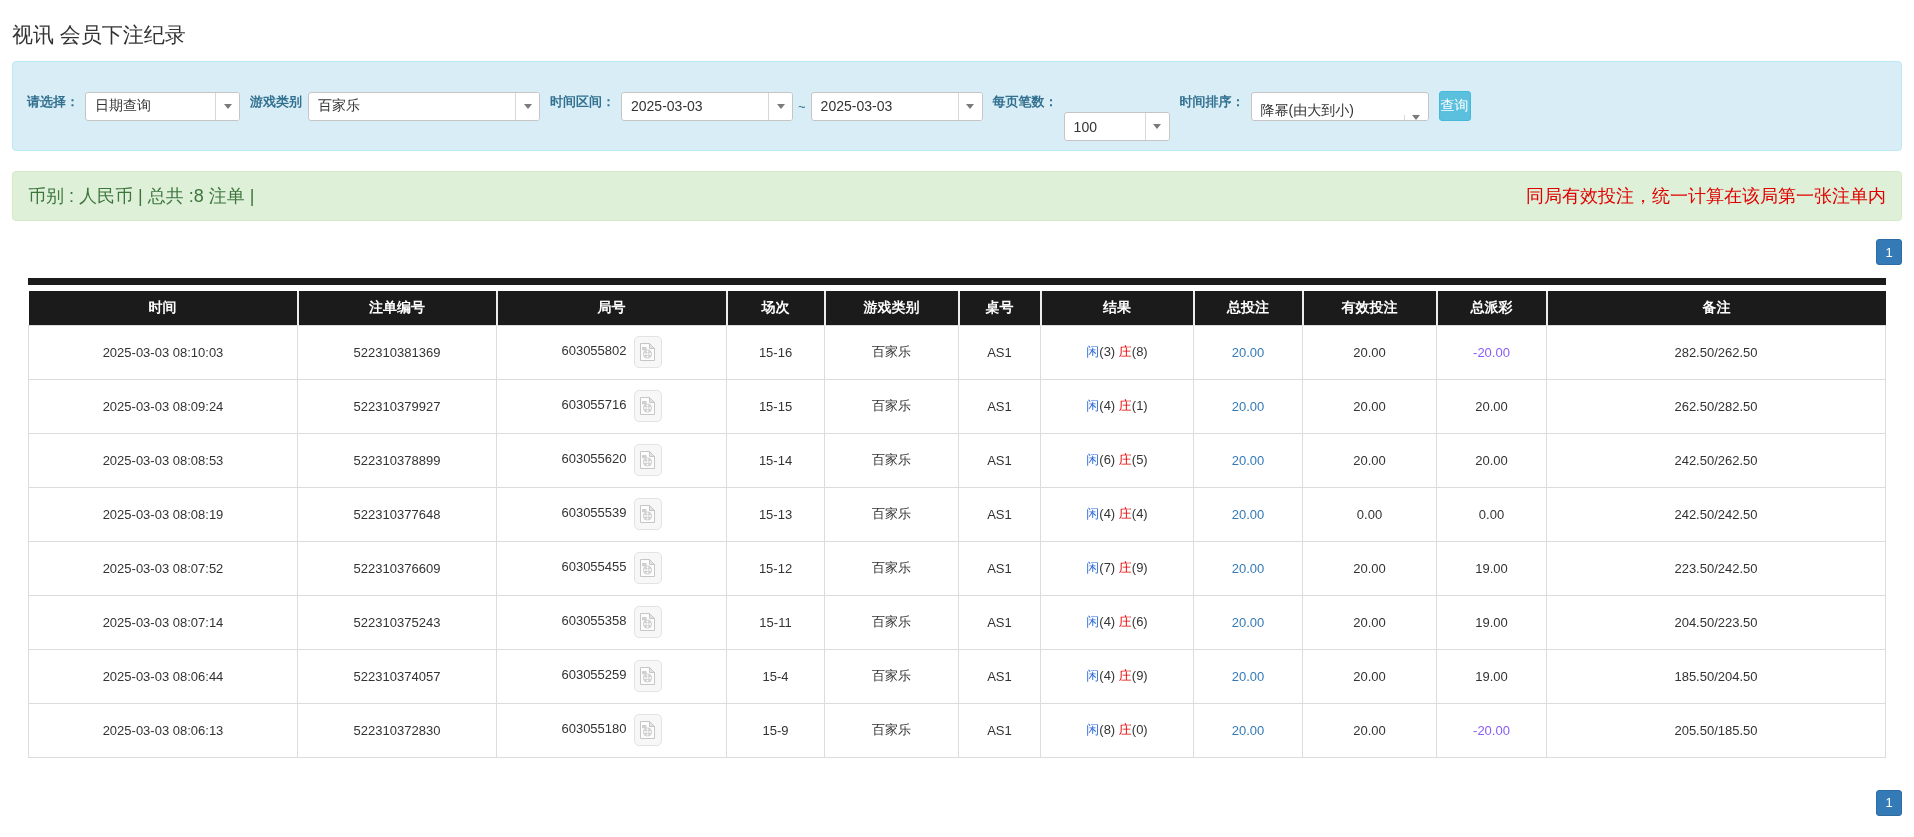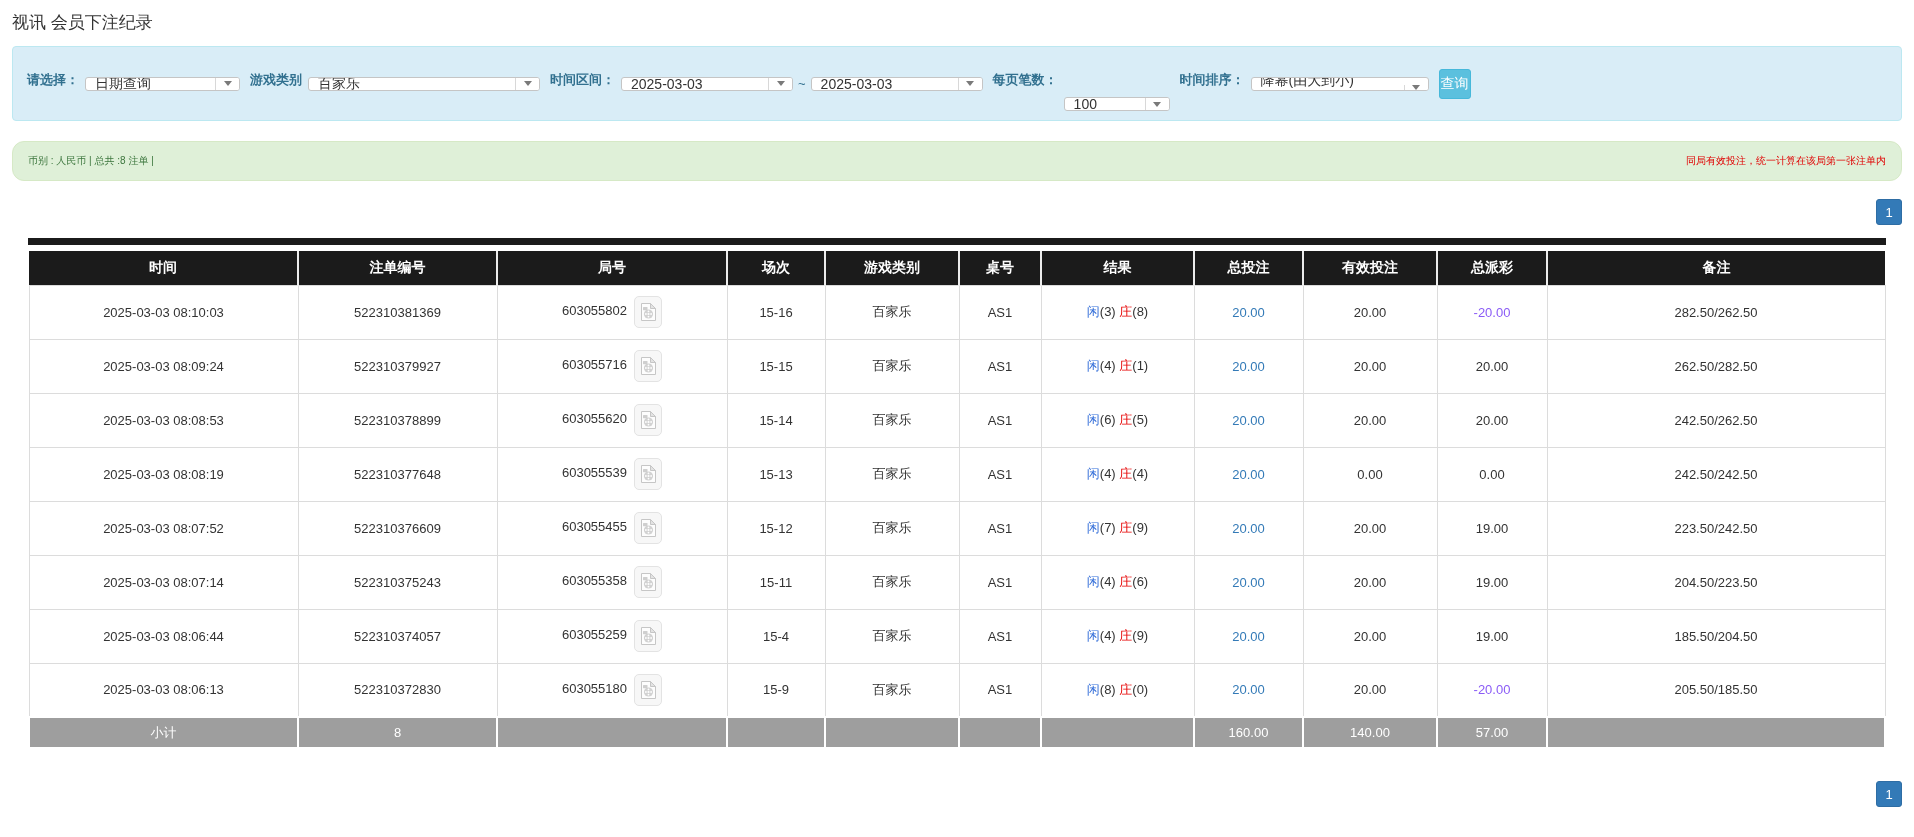--- a/index.html
+++ b/index.html
@@ -1,51 +1,51 @@
 <!DOCTYPE html>
 <html><head>
 <meta charset="utf-8">
 <style>
   * { box-sizing: border-box; }
   html,body { margin:0; padding:0; }
   body {
     width:1914px; height:837px; overflow:hidden; background:#fff;
     font-family:"Liberation Sans","DejaVu Sans",sans-serif; color:#333;
   }
-  .page-title { font-size:17px; font-weight:normal; color:#333; margin:11px 0 12px 12px; }
+  .page-title { font-size:21px; font-weight:normal; color:#333; margin:21px 0 12px 12px; }
 
   
   .filter-bar {
     margin:0 12px; background:#d9edf7; border:1px solid #bce8f1; border-radius:4px;
     padding:9px 10px; display:flex; align-items:center; white-space:nowrap;
   }
   .f-label { color:#31708f; font-weight:bold; font-size:13px; margin:0 6px 8px 10px; }
   .f-label:first-child { margin-left:4px; }
   .combo {
     display:inline-flex; align-items:stretch; background:#fff;
-    border:1px solid #c5c5c5; border-radius:3px; height:14px; overflow:hidden;
+    border:1px solid #c5c5c5; border-radius:3px; height:29px; overflow:hidden;
   }
   .combo .val { padding:0 9px; font-size:14px; color:#333; display:flex; align-items:center; }
   .combo .arrow {
     width:24px; border-left:1px solid #d8d8d8; display:flex; align-items:center;
     justify-content:center; background:#fff; cursor:pointer;
   }
   .arrow i { width:0; height:0; border-left:4px solid transparent; border-right:4px solid transparent; border-top:5px solid #7a7a7a; }
   .tilde { color:#31708f; font-size:13px; margin:0 5px; }
   .btn-query {
     background:#5bc0de; border:1px solid #46b8da; color:#fff; font-size:14px;
     height:30px; padding:0 1px; border-radius:3px; margin-left:10px; cursor:pointer;
     font-family:inherit;
   }
 
   
   .summary-bar {
-    margin:20px 12px 0; background:#dff0d8; border:1px solid #d6e9c6; border-radius:12px;
+    margin:20px 12px 0; background:#dff0d8; border:1px solid #d6e9c6; border-radius:4px;
     padding:12px 15px; display:flex; justify-content:space-between; align-items:center;
-    font-size:10px;
+    font-size:18px;
   }
   .summary-left { color:#3c763d; }
   .summary-right { color:#e00000; }
 
   
   .pager { display:flex; justify-content:flex-end; margin:18px 12px 0; }
   .pager.bottom { margin-top:32px; }
   .page-btn {
     min-width:26px; height:26px; background:#337ab7; border:1px solid #2e6da4; color:#fff;
     font-size:13px; display:flex; align-items:center; justify-content:center;
@@ -372,32 +372,19 @@
           <td>百家乐</td>
           <td>AS1</td>
           <td><span class="res-p">闲</span><span class="res-n">(8)</span> <span class="res-b">庄</span><span class="res-n">(0)</span></td>
           <td><a class="link">20.00</a></td>
           <td>20.00</td>
           <td><span class="neg">-20.00</span></td>
           <td>205.50/185.50</td>
         </tr>
       </tbody>
     <tfoot>
-      <tr>
-        <td>小计</td>
-        <td>8</td>
-        <td></td>
-          <td></td>
-        <td></td>
-          <td></td>
-        <td></td>
-        <td>160.00</td>
-        <td>140.00</td>
-        <td>57.00</td>
-        <td></td>
-      </tr>
     </tfoot>
   </table>
 </div>
 
 <div class="pager bottom">
   <div class="page-btn">1</div>
 </div>
 
 </body></html>

